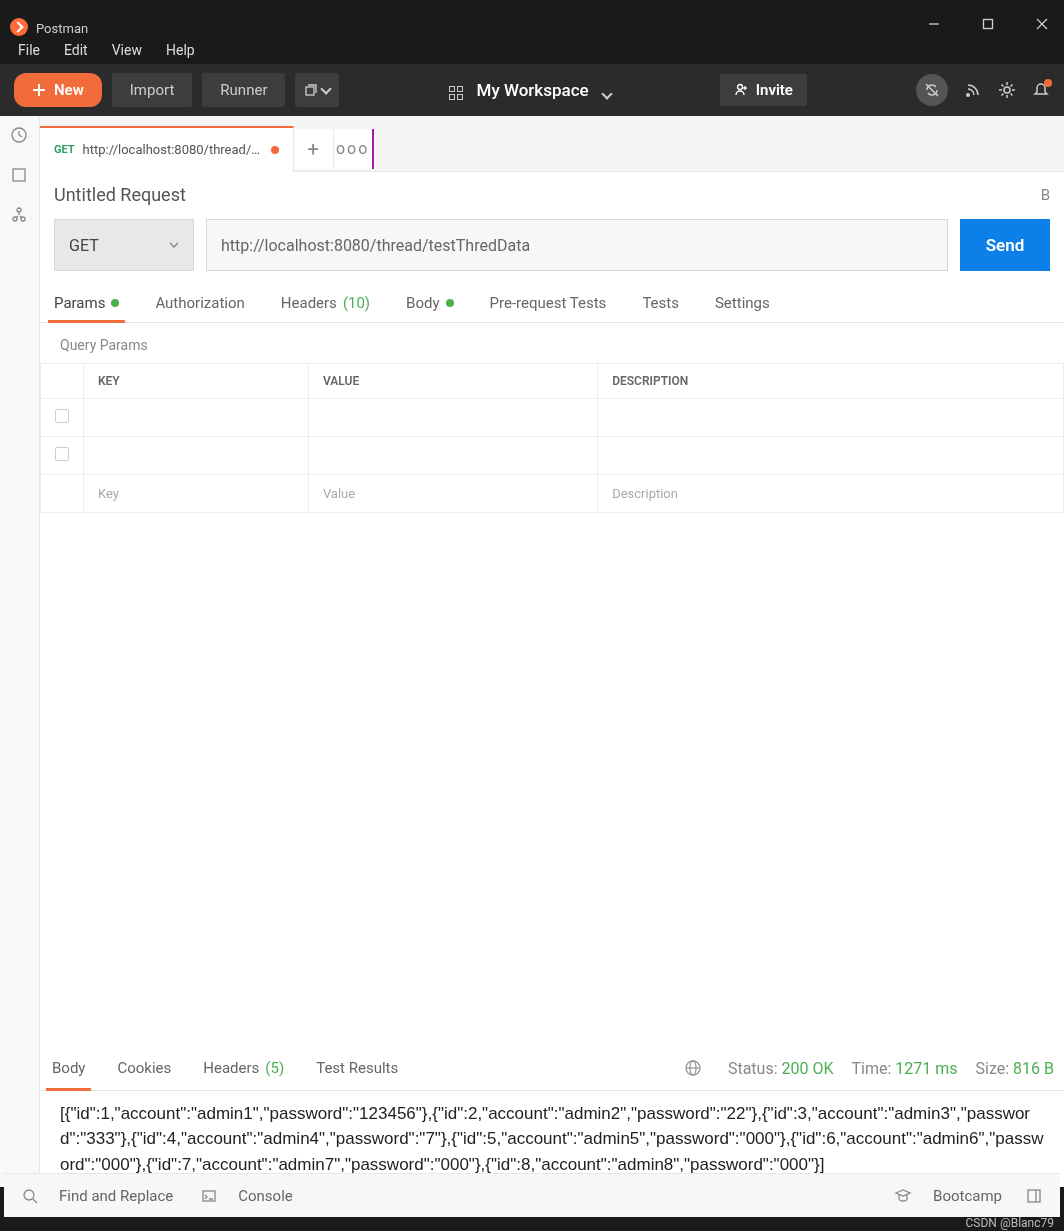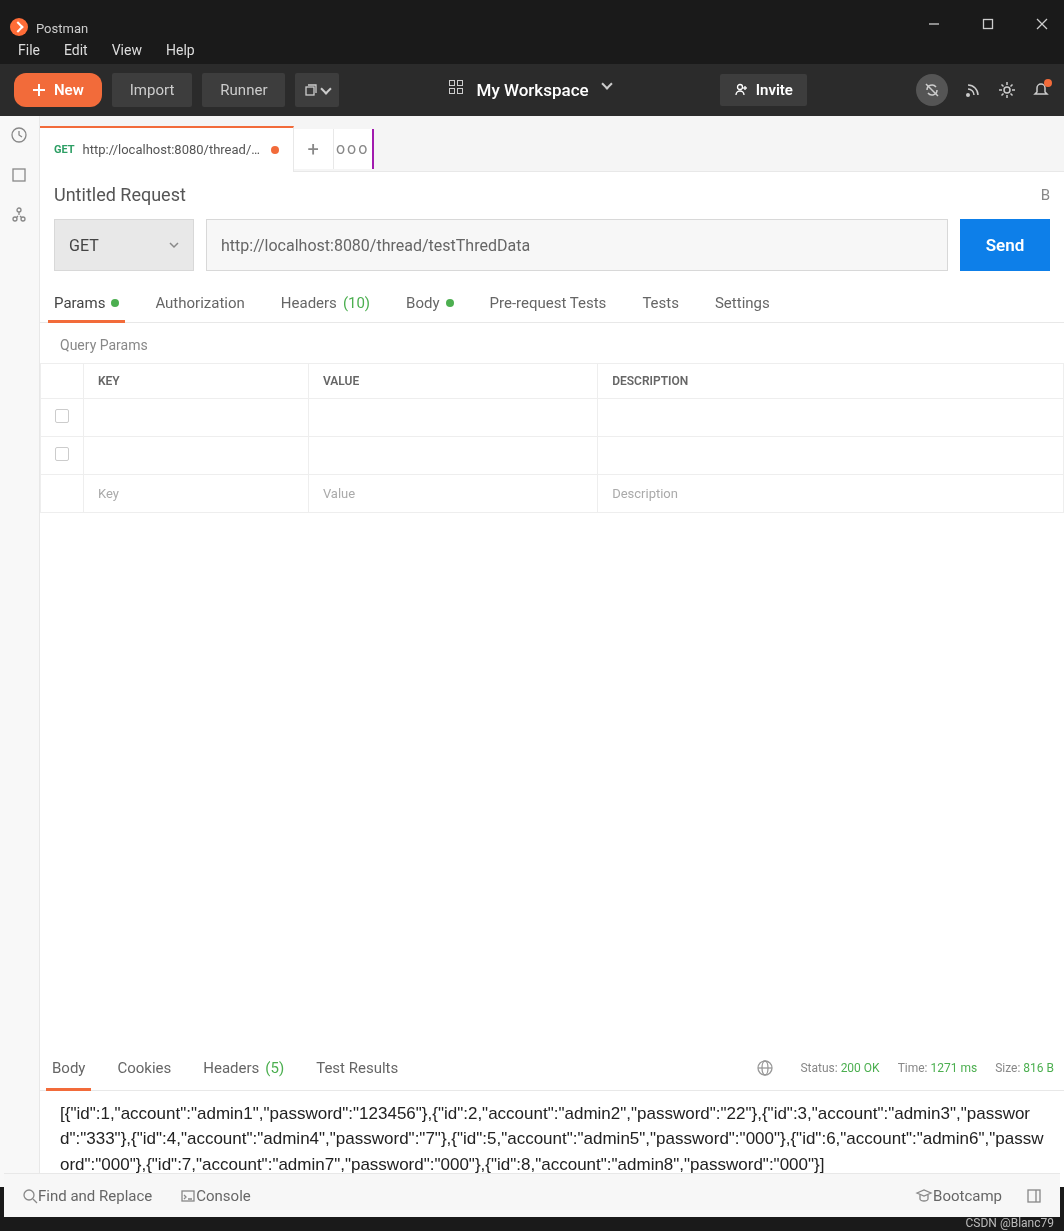--- a/index.html
+++ b/index.html
@@ -15,21 +15,21 @@
 
 
 .menubar { height: 28px; background: #1a1a1a; display: flex; align-items: center; padding: 0 8px; gap: 4px; }
 .menu-item { color: #ddd; font-size: 14px; padding: 2px 10px; cursor: pointer; }
 
 
 .toolbar { height: 52px; background: #2b2b2b; display: flex; align-items: center; padding: 0 14px; gap: 10px; }
 .btn-new { background: #f26b3a; color: #fff; border: none; height: 34px; padding: 0 18px; display: flex; align-items: center; gap: 8px; font-size: 15px; font-weight: 600; cursor: pointer; border-radius: 12px; }
 .btn-gray { background: #3d3d3d; color: #ccc; border: none; height: 34px; padding: 0 18px; font-size: 15px; cursor: pointer; border-radius: 2px; }
 .btn-gray-sm { background: #3d3d3d; color: #ccc; border: none; height: 34px; width: 44px; display:flex; align-items:center; justify-content:center; cursor: pointer; border-radius: 2px; gap:4px; }
-.toolbar-center { margin: 0 auto; display: flex; align-items: flex-start; gap: 14px; color: #fff; }
+.toolbar-center { margin: 0 auto; display: flex; align-items: flex-end; gap: 14px; color: #fff; }
 .ws-icon { display: grid; grid-template-columns: 1fr 1fr; grid-template-rows: 1fr 1fr; gap: 2px; width: 14px; height: 14px; }
 .ws-icon span { border: 1.5px solid #ccc; }
 .ws-text { font-size: 17px; font-weight: 500; }
 .chevron { border: solid #ccc; border-width: 0 2px 2px 0; display: inline-block; padding: 3px; transform: rotate(45deg); margin-bottom:2px; }
 .invite-btn { background: #3d3d3d; color: #fff; border: none; height: 32px; padding: 0 14px; display: flex; align-items: center; gap: 8px; font-size: 15px; font-weight:600; cursor: pointer; border-radius: 2px; }
 .toolbar-right { margin-left: auto; display: flex; align-items: center; gap: 16px; }
 .circle-icon { width: 32px; height: 32px; background: #555; border-radius: 50%; display: flex; align-items: center; justify-content: center; }
 .notif-dot { width: 8px; height: 8px; background: #f26b3a; border-radius: 50%; position: absolute; top: -2px; right: -2px; }
 
 
@@ -74,34 +74,34 @@
 .params-table th, .params-table td { border: 1px solid #eee; padding: 10px 14px; font-size: 13px; text-align: left; }
 .params-table th { color: #666; font-weight: 600; background: #fff; font-size: 12px; }
 .params-table td { color: #aaa; height: 38px; }
 .params-table .checkbox-cell { width: 40px; text-align: center; }
 .cb { width: 14px; height: 14px; border: 1px solid #ccc; display: inline-block; border-radius: 2px; }
 
 
 .resp-tabs { padding: 0 10px; display: flex; gap: 28px; border-bottom: 1px solid #e8e8e8; height: 44px; align-items: center; margin-top: auto; }
 .resp-tab { font-size: 15px; color: #666; cursor: pointer; height: 100%; display: flex; align-items: center; gap: 6px; position: relative; padding: 0 2px;}
 .resp-tab.active::after { content: ''; position: absolute; bottom: -1px; left: -4px; right: -4px; height: 3px; background: #f26b3a; }
-.resp-status-row { margin-left: auto; display: flex; gap: 18px; align-items: center; font-size: 12px; color: #888; }
+.resp-status-row { margin-left: auto; display: flex; gap: 18px; align-items: center; font-size: 16px; color: #888; }
 .status-green { color: #4caf50; }
 .globe-icon { color: #999; margin-right: 8px; }
 
 .view-tabs { padding: 14px 14px 10px; display: flex; }
 .view-tab-group { background: #f0f0f0; display: flex; border-radius: 3px; }
 .view-tab { padding: 8px 16px; font-size: 14px; color: #888; cursor: pointer; }
 .view-tab.dark { color: #444; }
 
 .resp-body { padding: 10px 20px; font-size: 17px; color: #222; line-height: 1.5; font-family: "Segoe UI", Arial; word-break: break-all; }
 
 
 .footer { height: 44px; background: #f7f7f7; border-top: 1px solid #e8e8e8; display: flex; align-items: center; padding: 0 18px; gap: 28px; font-size: 15px; color: #666; position:absolute; bottom:14px; left:4px; right:4px;}
-.footer-item { display: flex; align-items: center; gap: 0; cursor: pointer; }
+.footer-item { display: flex; align-items: center; gap: 21px; cursor: pointer; }
 .footer-right { margin-left: auto; display: flex; align-items:center; gap: 24px;}
 
 .watermark { position: absolute; bottom: 1px; right: 10px; color: #bbb; font-size: 12px; }
 .fill-gap { height: 140px; }
 
 svg { display: block; }
 </style>
 </head>
 <body>
 

